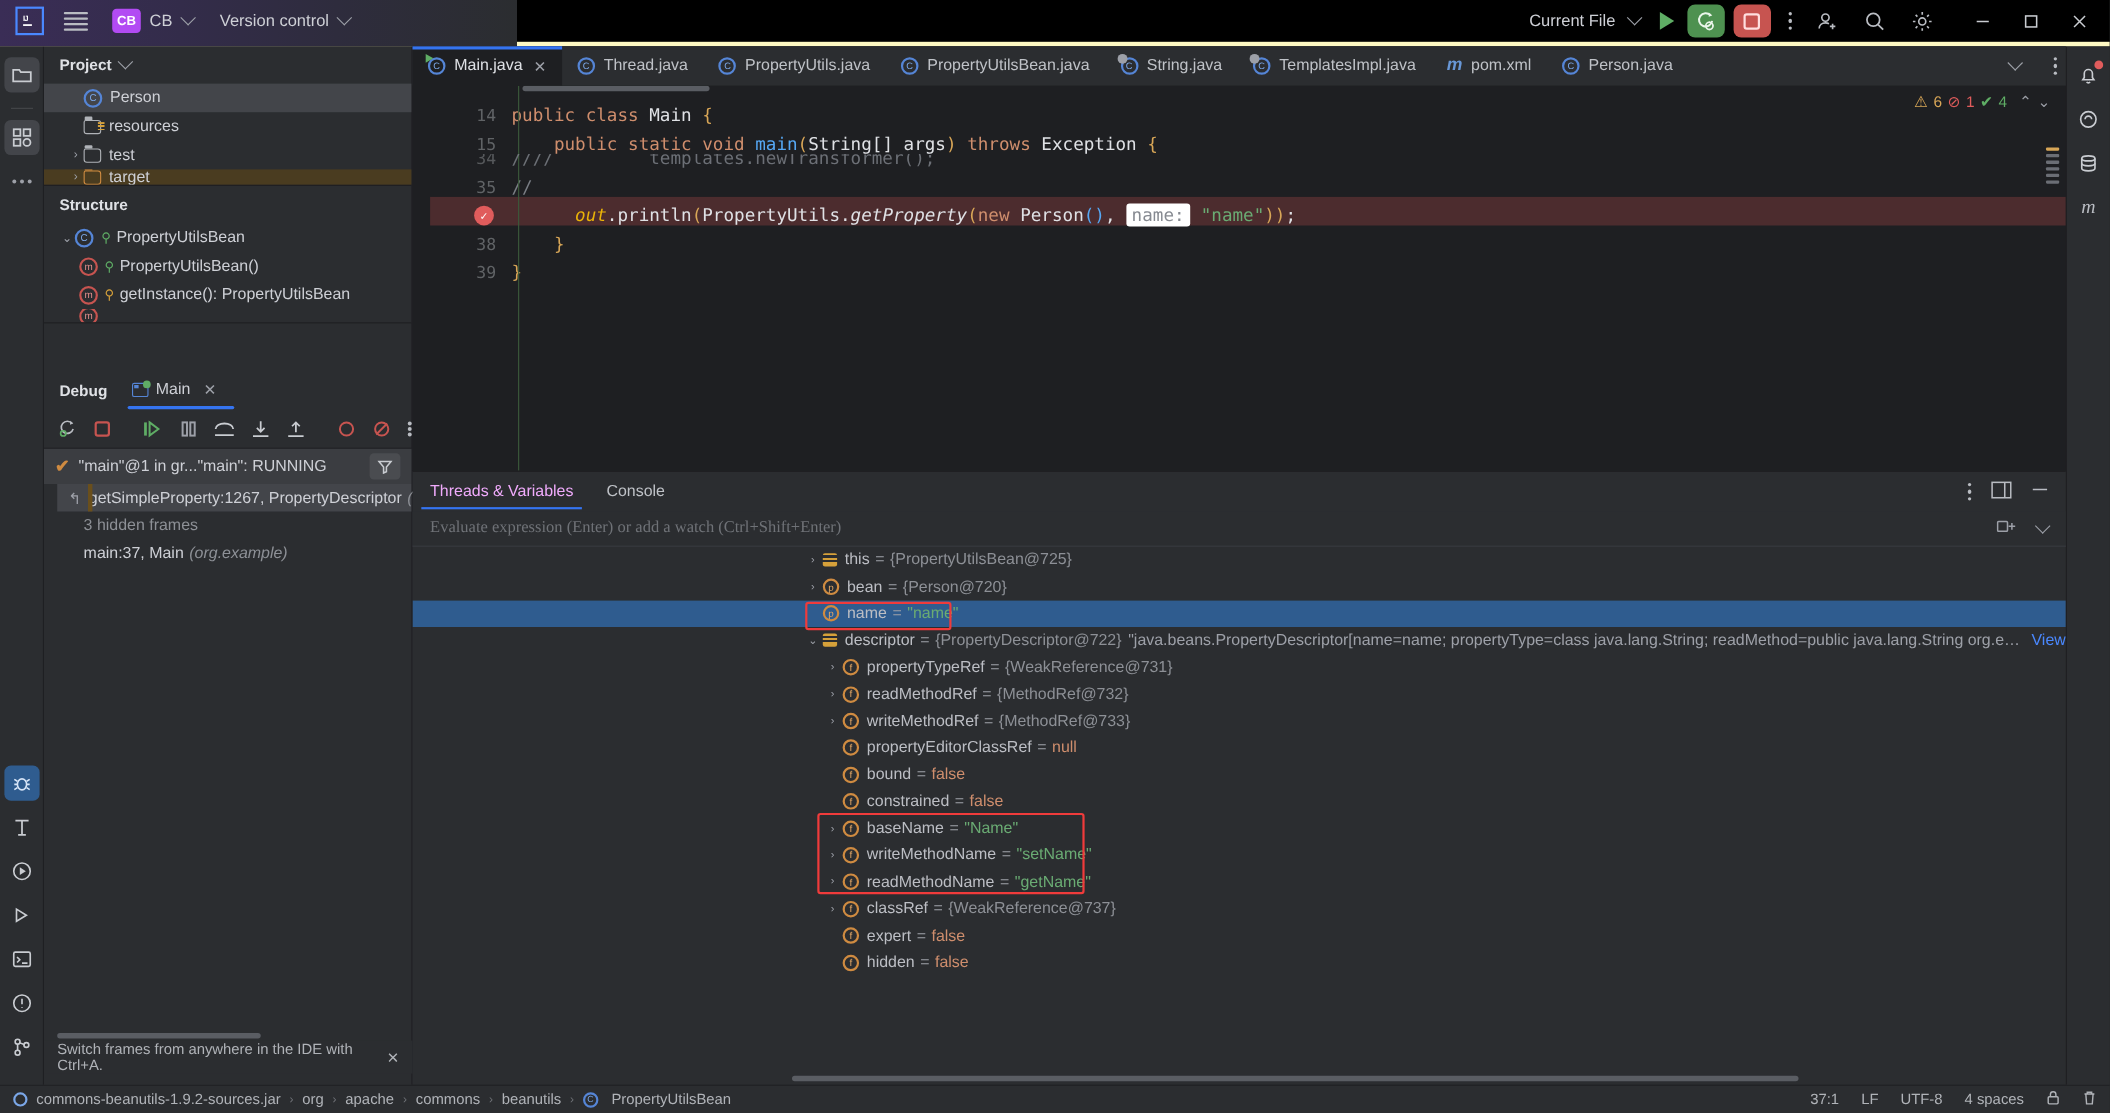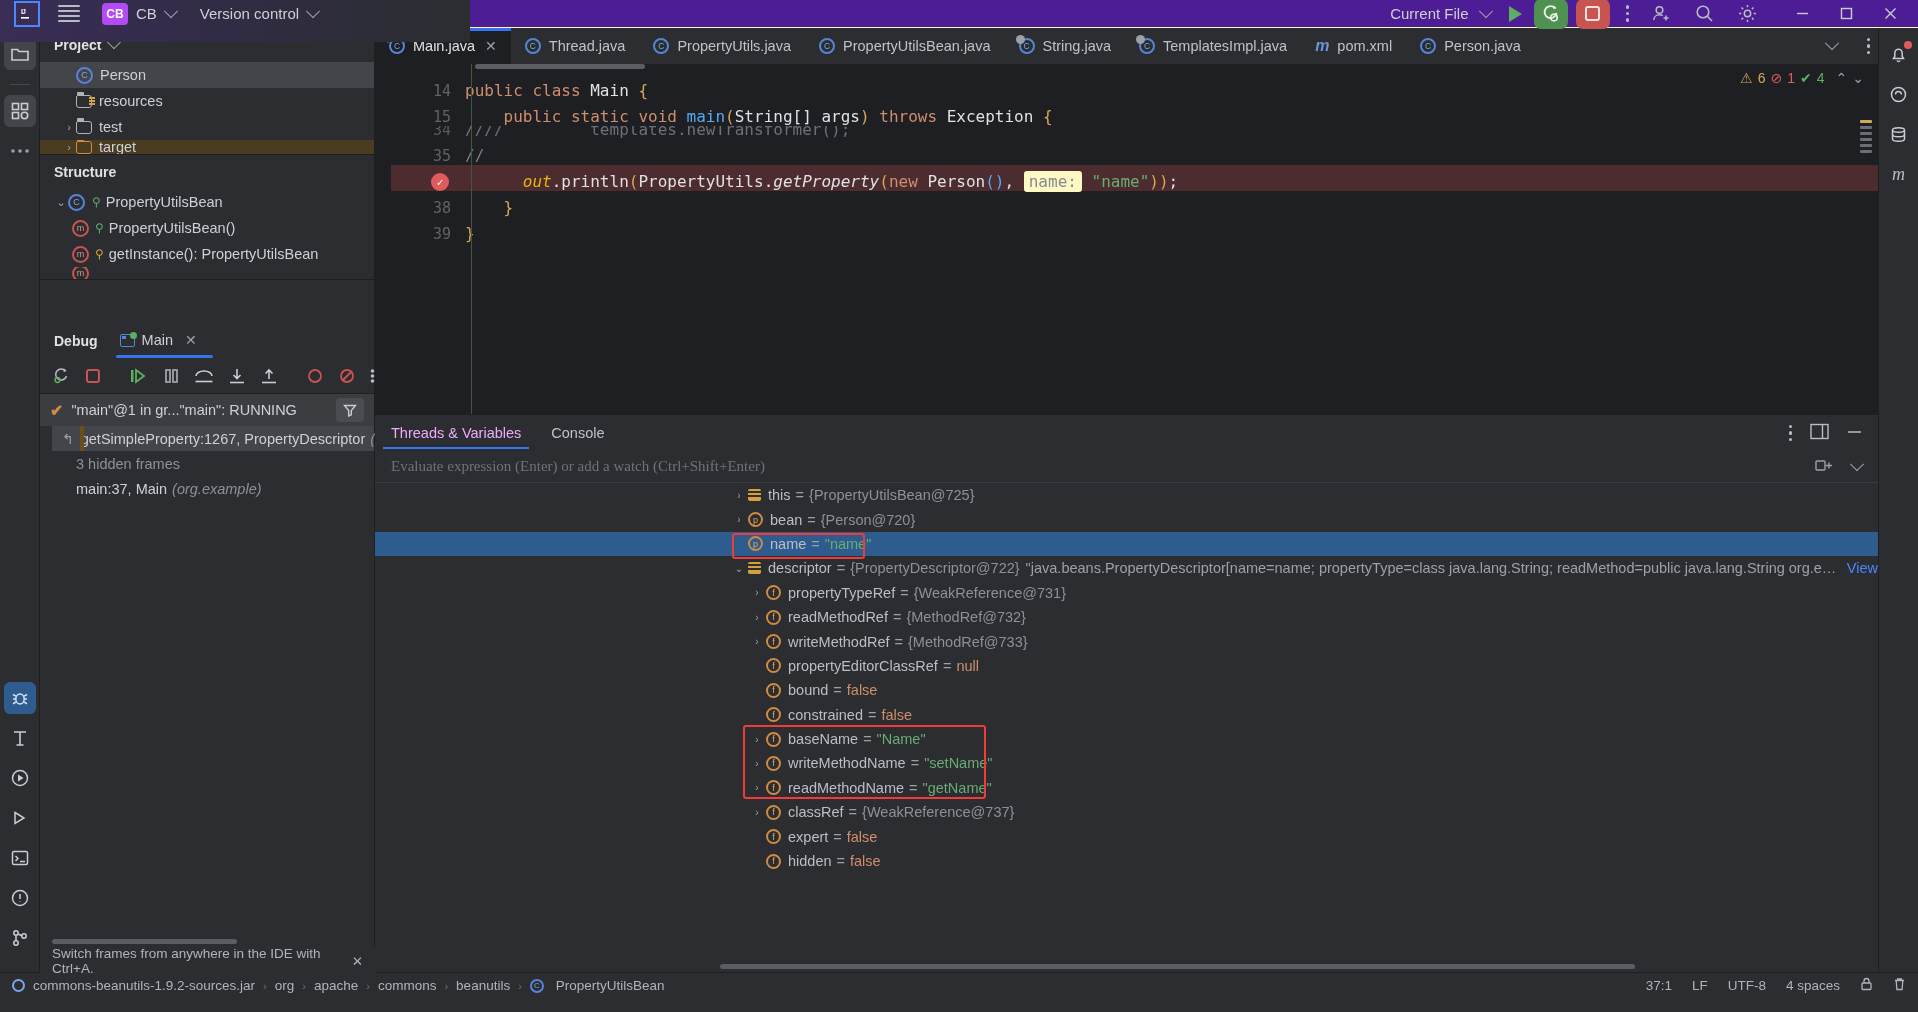--- a/index.html
+++ b/index.html
@@ -8,22 +8,22 @@
     background:#2b2d30;
     color:#dfe1e5;
     font-family:"Liberation Sans", sans-serif;
     font-size:15px;
     -webkit-font-smoothing:antialiased;
   }
   .mono { font-family:"DejaVu Sans Mono","Liberation Mono",monospace; }
 
   
   #titlebar {
-    height:28px; background:#4c1d95; display:flex; align-items:center;
-    border-bottom:1px solid #fef9c3; position:relative;
+    height:42px; background:#000000; display:flex; align-items:center;
+    border-bottom:4px solid #fef9c3; position:relative;
   }
   #titlebar .tgrad{
     position:absolute; left:0; top:0; height:42px; width:470px;
     background:linear-gradient(90deg,#3a2d56 0%, #332c4a 35%, #2e2c3d 65%, #2b2d30 100%);
   }
   #titlebar > *{ position:relative; z-index:2; }
   .ij-logo {
     width:26px;height:26px;margin-left:14px;border:2px solid #4a88ff;
     display:flex;align-items:center;justify-content:center;color:#fff;
     font-size:10px;font-weight:bold;letter-spacing:-1px;
@@ -147,21 +147,21 @@
   #editor{flex:1;background:#1e1f22;position:relative;overflow:hidden;font-size:16px;}
   .code-line{display:flex;height:26px;align-items:flex-end;white-space:pre;margin-left:16px;}
   .gutter{width:74px;text-align:right;padding-right:14px;color:#606366;font-size:15px;flex:none;}
   .code-line.bp{background:#4c2c2e;}
   .vstripe{position:absolute;left:96px;top:0;bottom:0;width:1px;background:#3b5a3b;}
   .bp-dot{width:18px;height:18px;border-radius:50%;background:#e05c5c;position:relative;
           display:flex;align-items:center;justify-content:center;margin-left:auto;}
   .bp-dot:after{content:"✓";color:#fff;font-size:11px;}
   .k{color:#cf8e6d;} .fn{color:#56a8f5;} .s{color:#6aab73;} .g{color:#7a7e85;}
   .p{color:#eab308;font-style:italic;} .ital{font-style:italic;}
-  .y{color:#d8a657;} .hint{background:#fef9c3;color:#868a91;border-radius:3px;padding:1px 5px;}
+  .y{color:#d8a657;} .hint{background:#ffffff;color:#868a91;border-radius:3px;padding:1px 5px;}
   .ed-top-scroll{position:absolute;left:100px;top:0;width:170px;height:5px;background:#5a5d63;border-radius:3px;}
 
   .warn-bar{position:absolute;right:14px;top:6px;display:flex;align-items:center;gap:5px;font-size:14px;}
   .warn-bar .wy{color:#d8a657;} .warn-bar .wr{color:#e05c5c;} .warn-bar .wg{color:#5fad65;}
   .ed-right-marks{position:absolute;right:6px;top:56px;width:12px;}
   .mk{height:3px;background:#6b6e75;margin-bottom:3px;border-radius:1px;}
 
   
   #dbgwrap{height:558px;display:flex;flex-direction:column;background:#2b2d30;border-top:1px solid #1e1f22;position:relative;}
   .dbg-top{height:36px;display:flex;align-items:center;padding:0 16px;}

